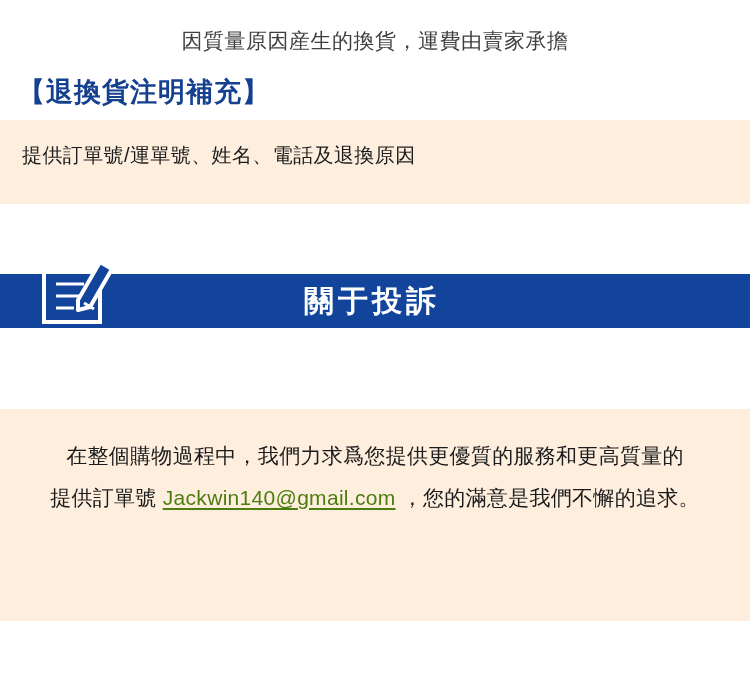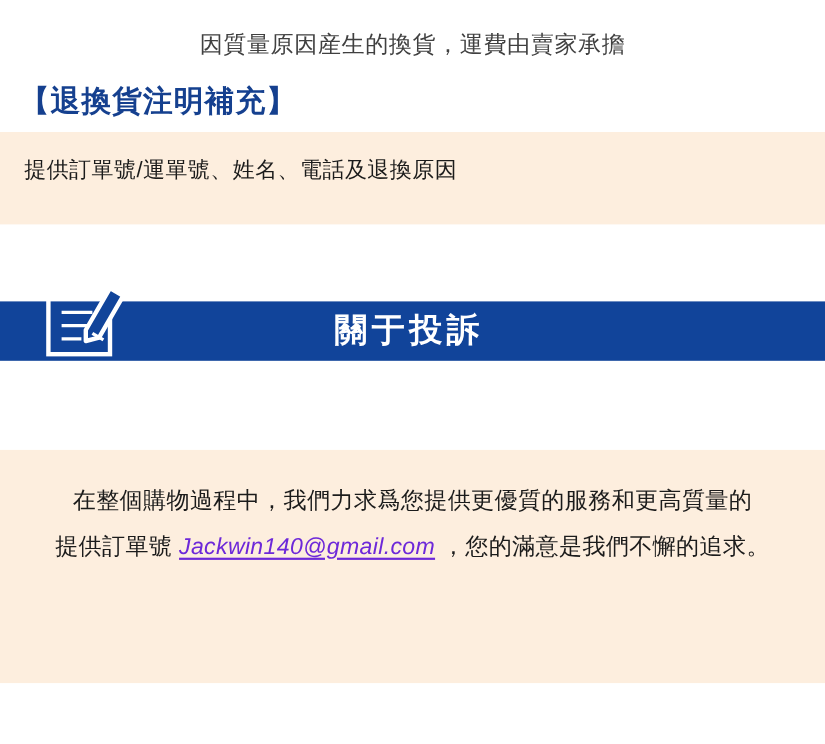--- a/index.html
+++ b/index.html
@@ -105,24 +105,23 @@
     text-align: center;
   }
   .closing-line {
     font-size: 21px;
     line-height: 42px;
     color: #1b1b1b;
     letter-spacing: 0.3px;
     white-space: nowrap;
   }
   .email-link {
-    color: #6d28d9;
+    color: #4d7c0f;
     text-decoration: underline;
     text-underline-offset: 3px;
-    font-style: italic;
   }
 </style>
 </head>
 <body>
 
 <div class="page">
 
   <div class="policy-lines">
     <div class="policy-line">因質量原因産生的換貨，運費由賣家承擔</div>
   </div>

